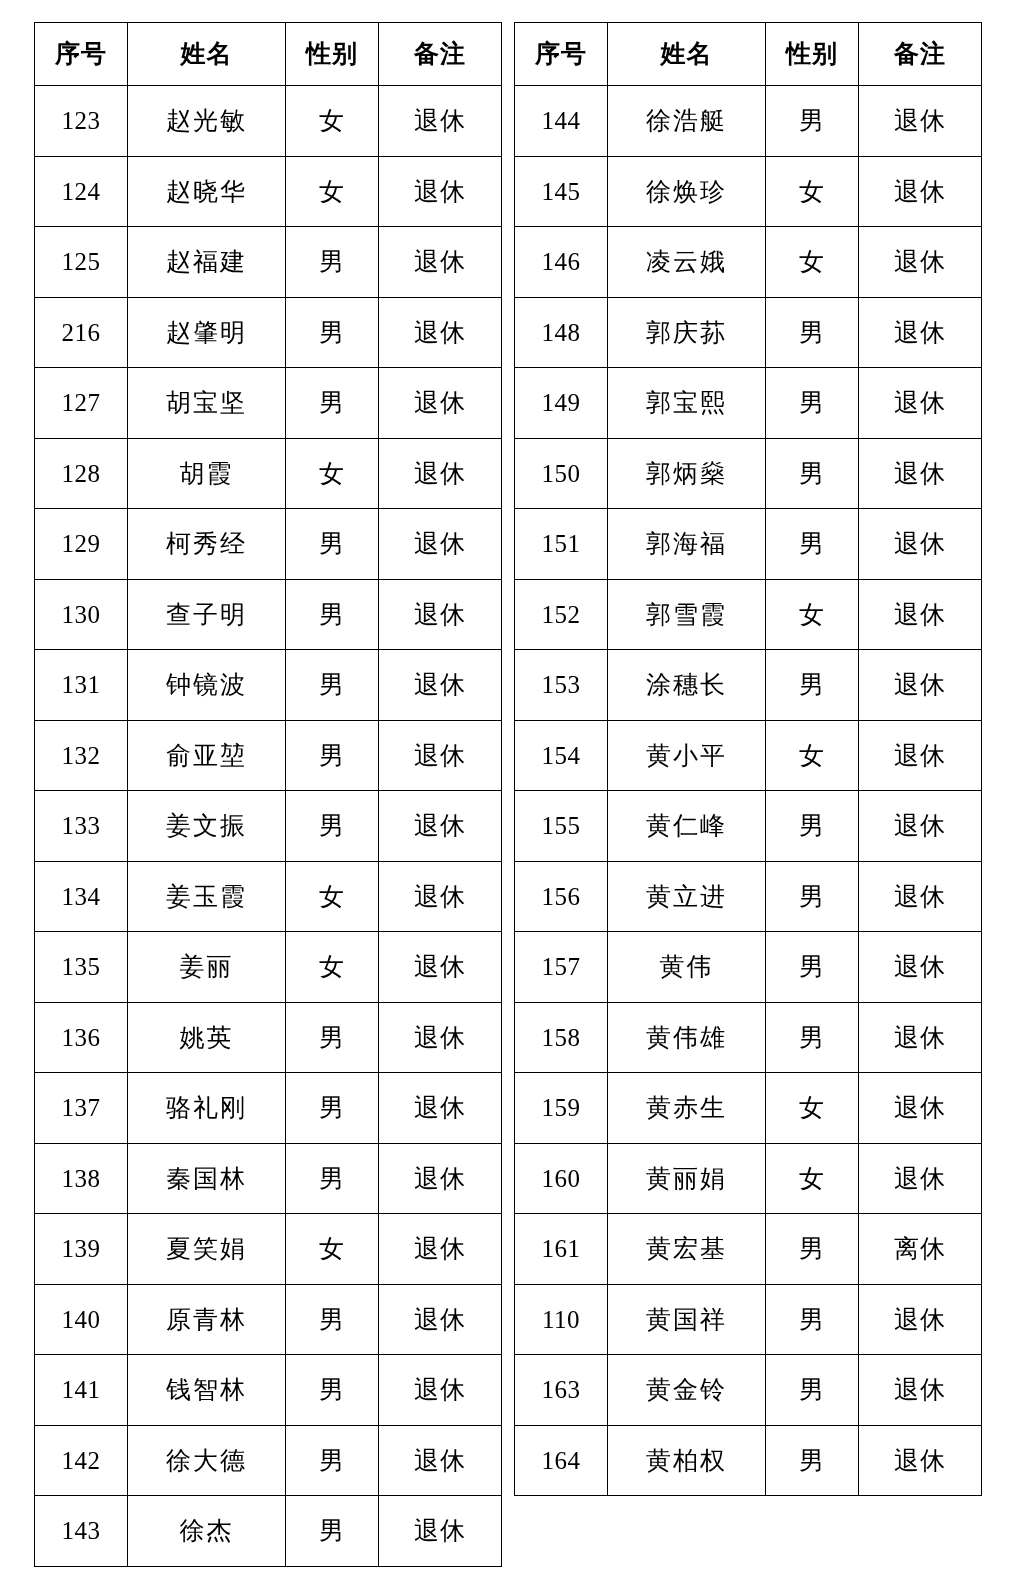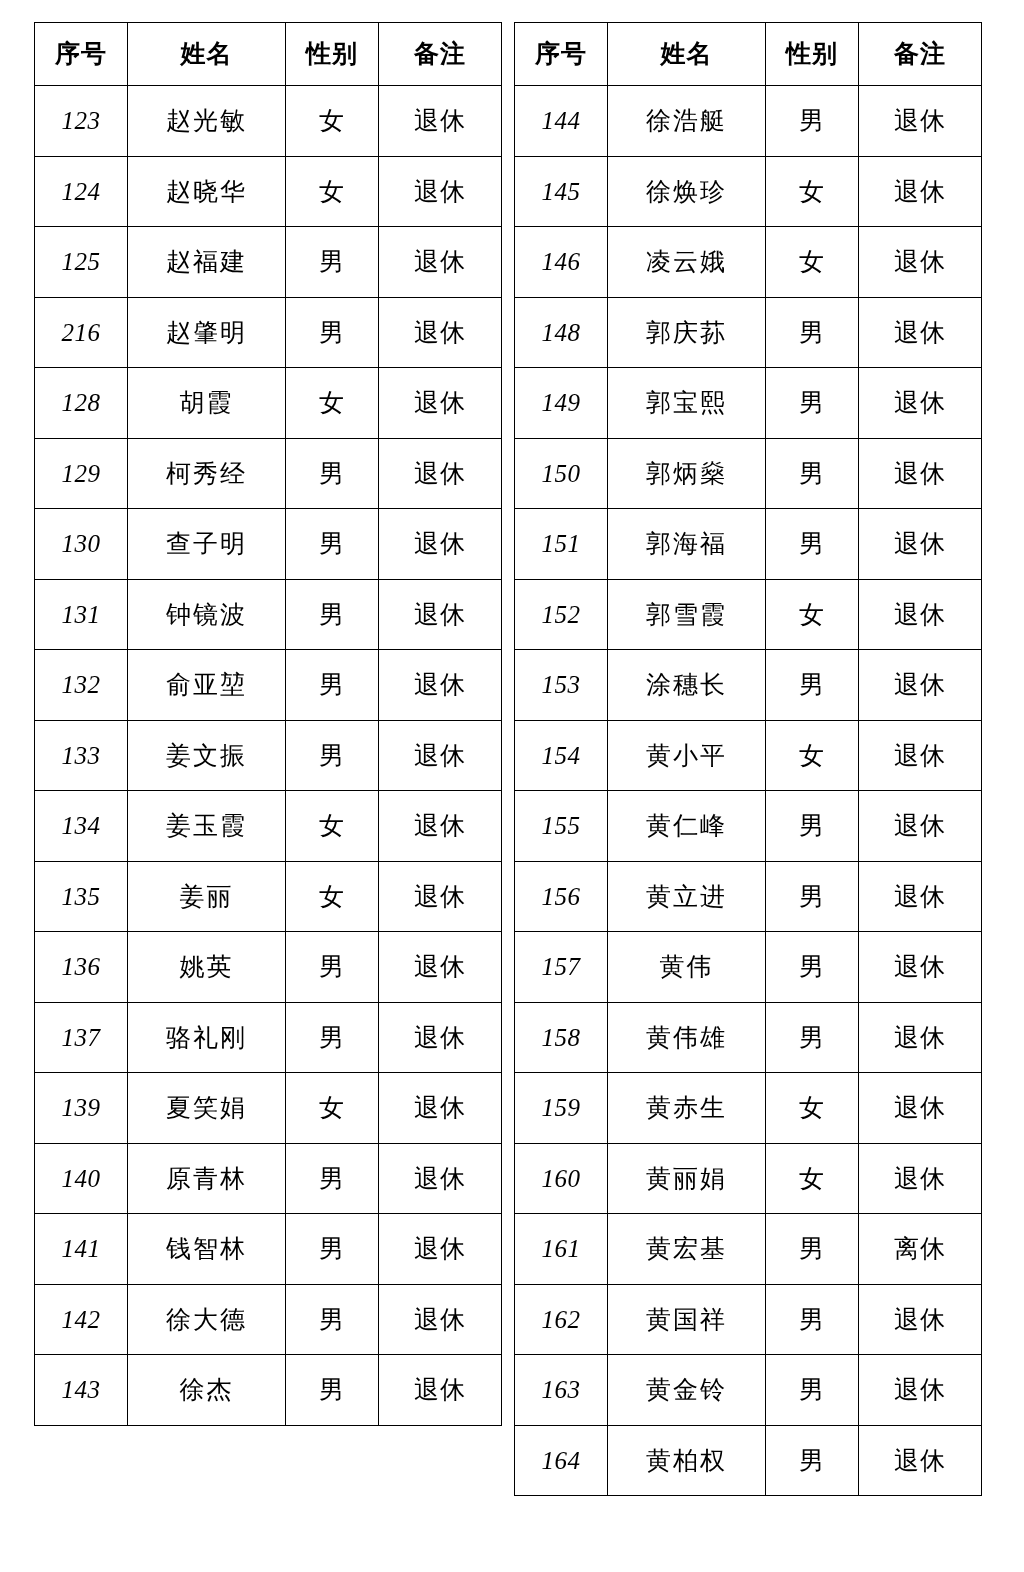--- a/index.html
+++ b/index.html
@@ -47,21 +47,20 @@
   }
   .col-idx  { width: 93px; }
   .col-name { width: 158px; }
   .col-sex  { width: 93px; }
   .col-note { width: 123px; }
 
   .idx-cell {
     font-family: "Liberation Serif", "DejaVu Serif", serif;
     font-size: 25px;
     letter-spacing: 0.5px;
-    font-style: italic;
   }
   .name-cell {
     font-weight: bold;
     letter-spacing: 2px;
   }
   .sex-cell, .note-cell {
     letter-spacing: 1px;
   }
   .gap {
     width: 12px;
@@ -107,20 +106,26 @@
           <td class="sex-cell">男</td>
           <td class="note-cell">退休</td>
         </tr>
         <tr>
           <td class="idx-cell">216</td>
           <td class="name-cell">赵肇明</td>
           <td class="sex-cell">男</td>
           <td class="note-cell">退休</td>
         </tr>
         <tr>
+          <td class="idx-cell">127</td>
+          <td class="name-cell">胡宝坚</td>
+          <td class="sex-cell">男</td>
+          <td class="note-cell">退休</td>
+        </tr>
+        <tr>
           <td class="idx-cell">128</td>
           <td class="name-cell">胡霞</td>
           <td class="sex-cell">女</td>
           <td class="note-cell">退休</td>
         </tr>
         <tr>
           <td class="idx-cell">129</td>
           <td class="name-cell">柯秀经</td>
           <td class="sex-cell">男</td>
           <td class="note-cell">退休</td>
@@ -163,20 +168,26 @@
         </tr>
         <tr>
           <td class="idx-cell">136</td>
           <td class="name-cell">姚英</td>
           <td class="sex-cell">男</td>
           <td class="note-cell">退休</td>
         </tr>
         <tr>
           <td class="idx-cell">137</td>
           <td class="name-cell">骆礼刚</td>
+          <td class="sex-cell">男</td>
+          <td class="note-cell">退休</td>
+        </tr>
+        <tr>
+          <td class="idx-cell">138</td>
+          <td class="name-cell">秦国林</td>
           <td class="sex-cell">男</td>
           <td class="note-cell">退休</td>
         </tr>
         <tr>
           <td class="idx-cell">139</td>
           <td class="name-cell">夏笑娟</td>
           <td class="sex-cell">女</td>
           <td class="note-cell">退休</td>
         </tr>
         <tr>
@@ -320,21 +331,21 @@
           <td class="sex-cell">女</td>
           <td class="note-cell">退休</td>
         </tr>
         <tr>
           <td class="idx-cell">161</td>
           <td class="name-cell">黄宏基</td>
           <td class="sex-cell">男</td>
           <td class="note-cell">离休</td>
         </tr>
         <tr>
-          <td class="idx-cell">162</td>
+          <td class="idx-cell">110</td>
           <td class="name-cell">黄国祥</td>
           <td class="sex-cell">男</td>
           <td class="note-cell">退休</td>
         </tr>
         <tr>
           <td class="idx-cell">163</td>
           <td class="name-cell">黄金铃</td>
           <td class="sex-cell">男</td>
           <td class="note-cell">退休</td>
         </tr>

